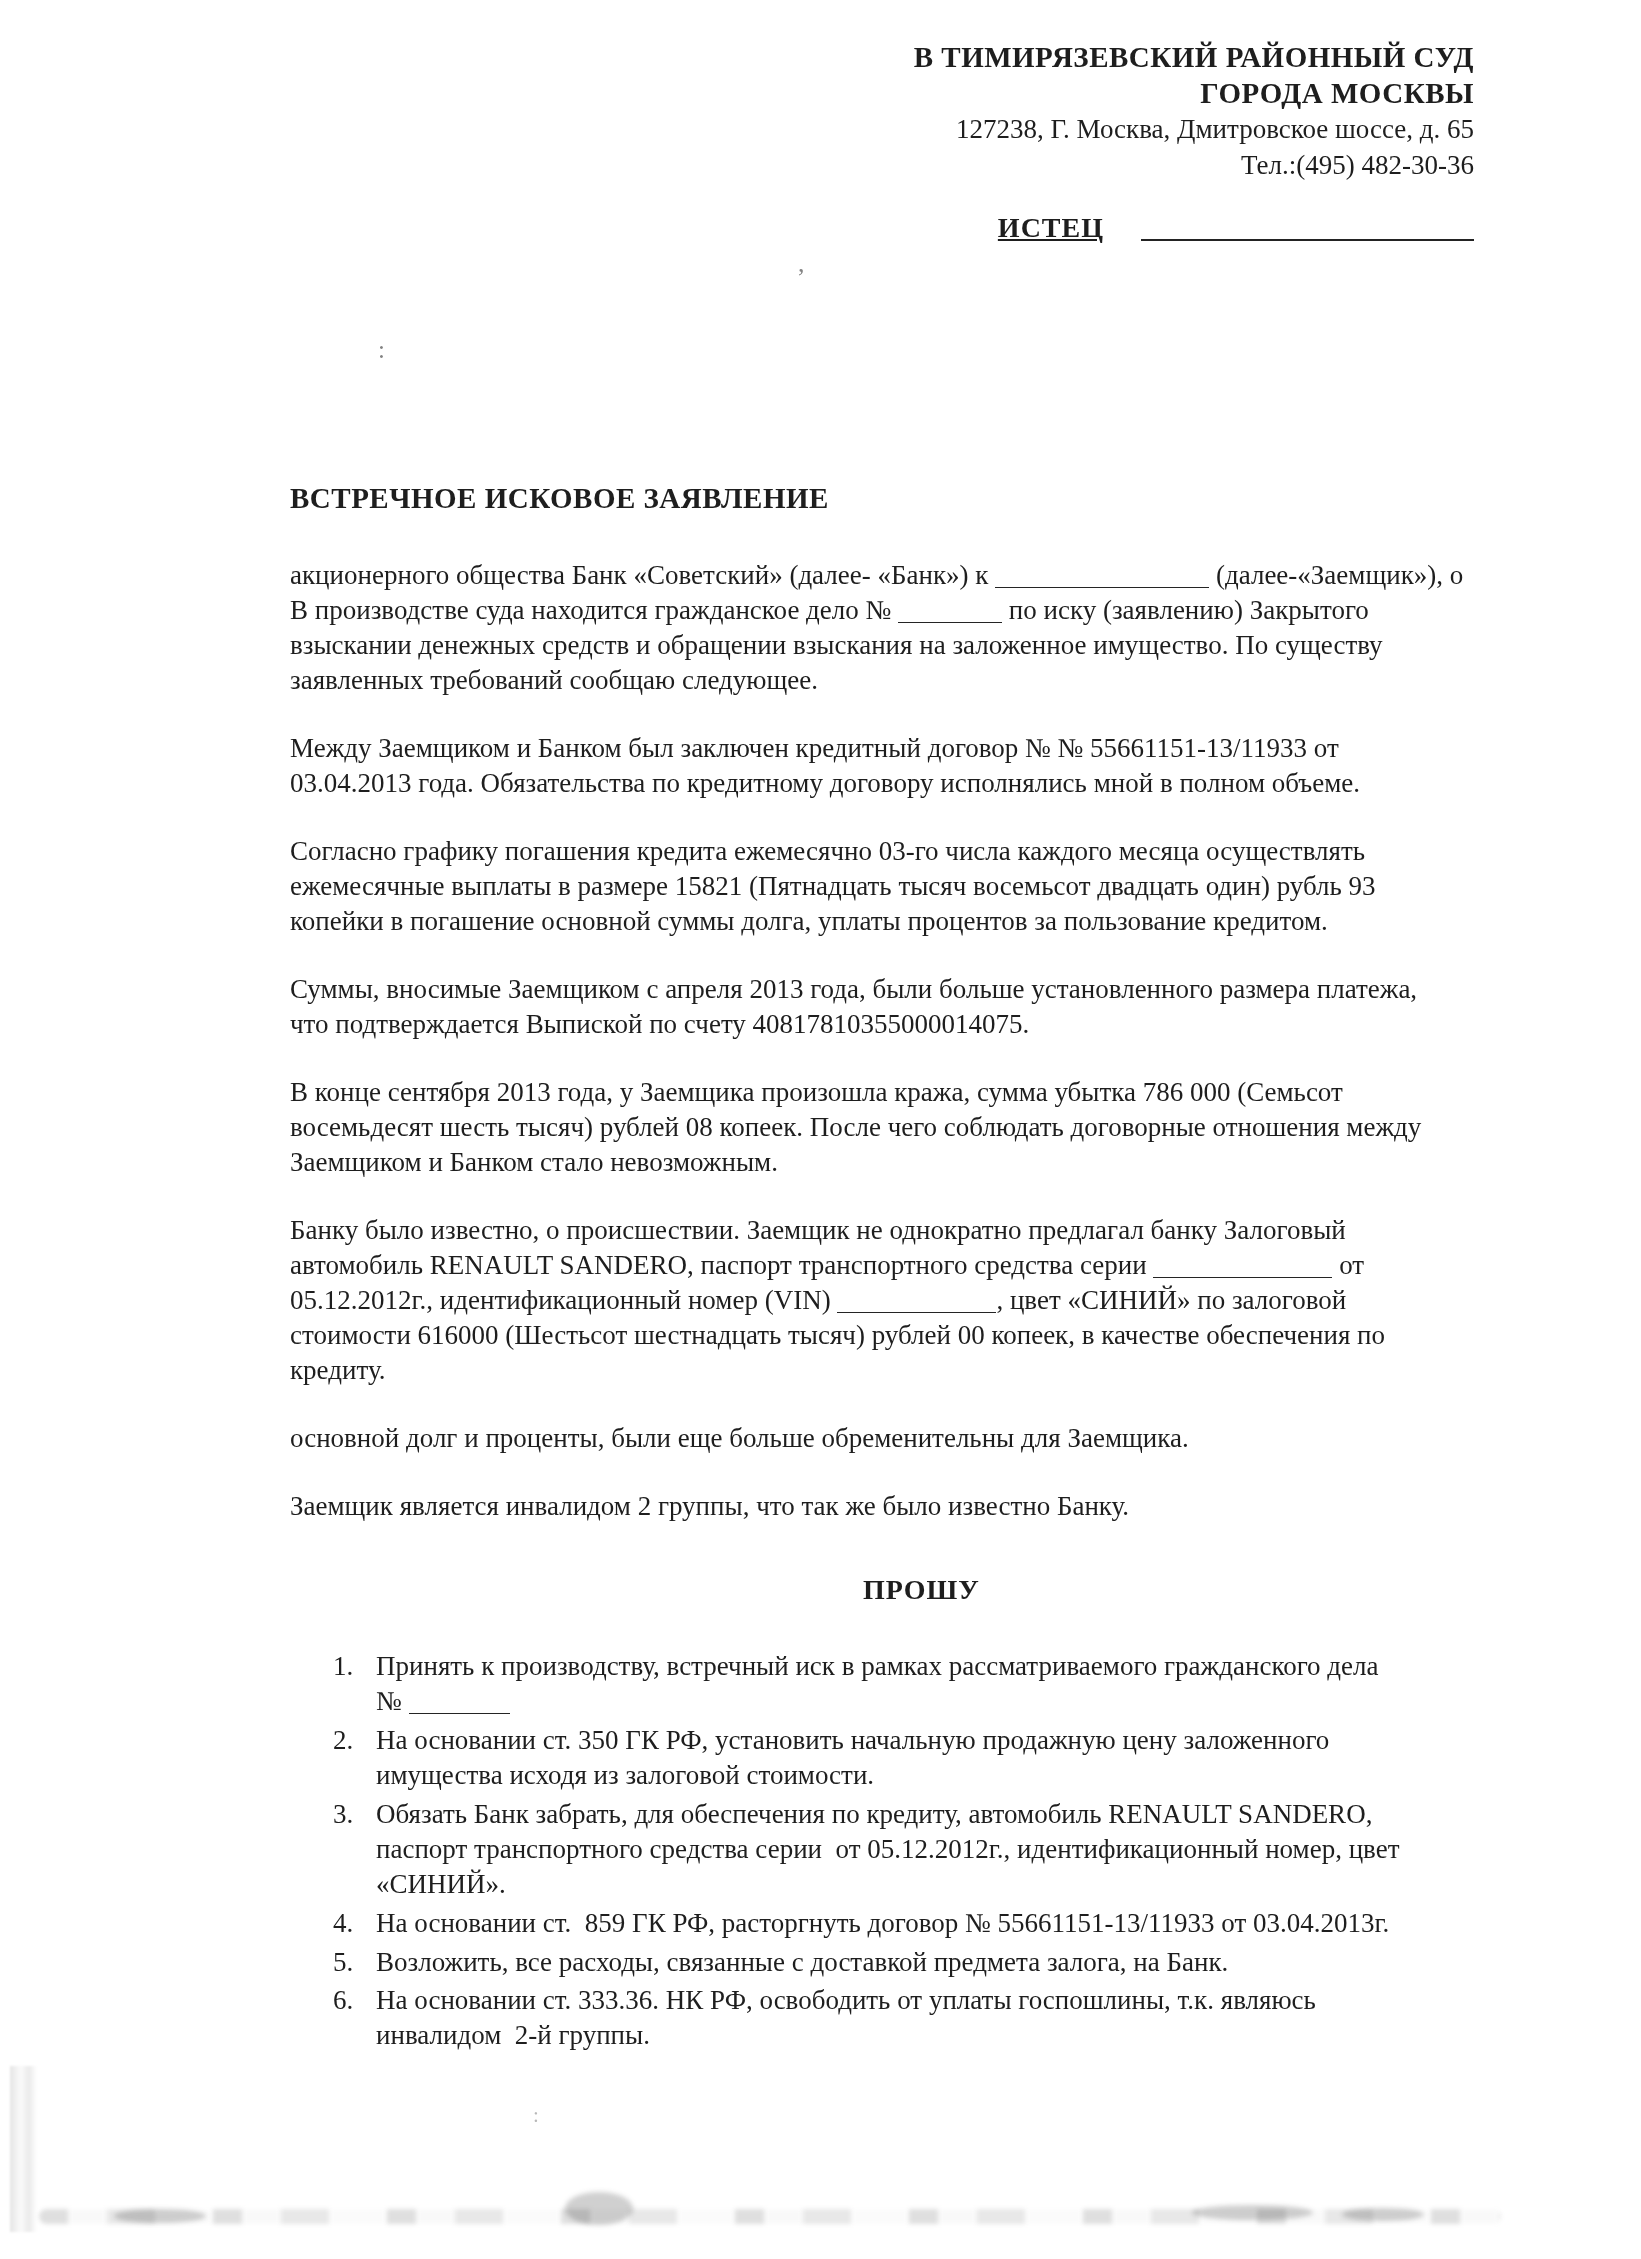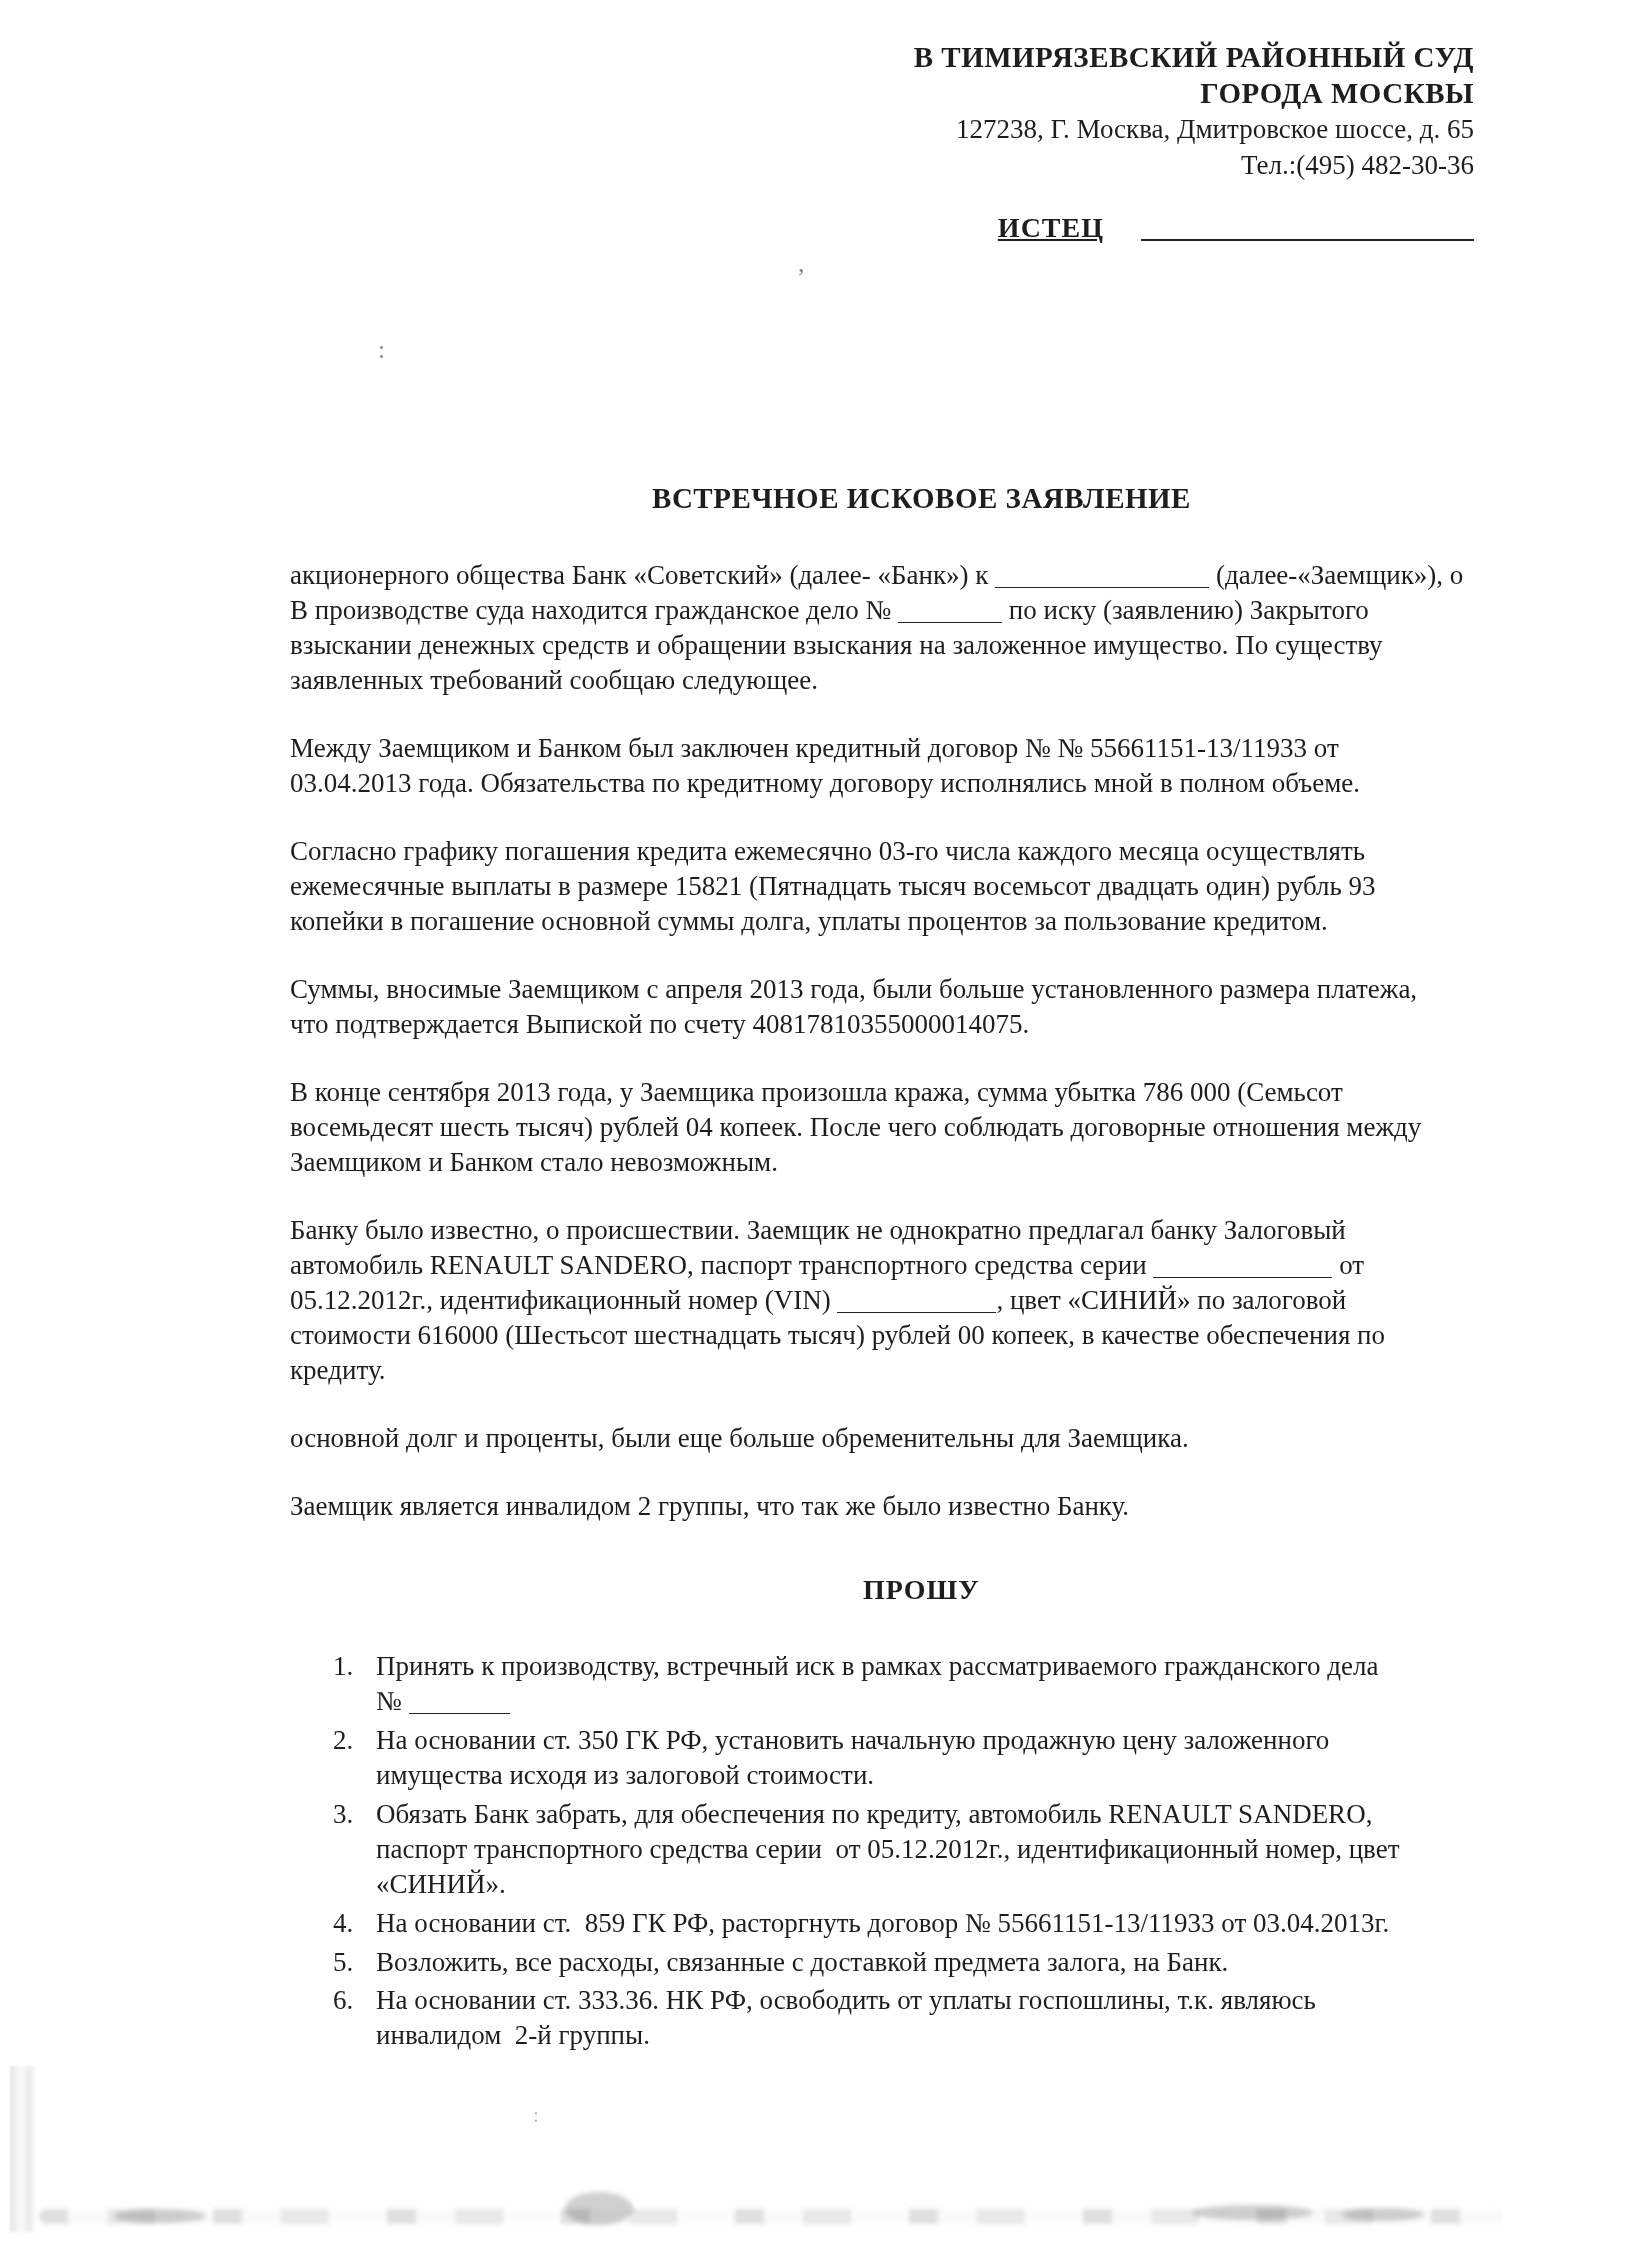--- a/index.html
+++ b/index.html
@@ -22,21 +22,21 @@
     border-bottom:2.9px solid #232323; height:23px; vertical-align:-3.9px;
   }
   
   .defendant-block{
     position:absolute; top:315px; right:95px; text-align:right;
     line-height:36px; font-size:27px; font-weight:bold;
   }
   
   .docbody{position:absolute; left:290px; top:481px; width:1263px; font-size:27px;}
   .docbody h1{
-    margin:0 0 42px 0; font-size:29px; line-height:35px; text-align:center;
+    margin:0 0 42px 0; font-size:29px; line-height:35px; 
     font-weight:bold; letter-spacing:0.5px;
   }
   .para{margin:0 0 33px 0;}
   .line{line-height:35px; height:35px; white-space:pre;}
   .blank{
     display:inline-block; border-bottom:1.9px solid #242424;
     height:21px; vertical-align:-3.9px;
   }
   .docbody h2{
     margin:48px 0 42px 0; font-size:28px; line-height:35px; text-align:center;
@@ -103,21 +103,21 @@
           <div class="line">Согласно графику погашения кредита ежемесячно 03-го числа каждого месяца осуществлять</div>
           <div class="line">ежемесячные выплаты в размере 15821 (Пятнадцать тысяч восемьсот двадцать один) рубль 93</div>
           <div class="line">копейки в погашение основной суммы долга, уплаты процентов за пользование кредитом.</div>
         </div>
         <div class="para">
           <div class="line">Суммы, вносимые Заемщиком с апреля 2013 года, были больше установленного размера платежа,</div>
           <div class="line">что подтверждается Выпиской по счету 40817810355000014075.</div>
         </div>
         <div class="para">
           <div class="line">В конце сентября 2013 года, у Заемщика произошла кража, сумма убытка 786 000 (Семьсот</div>
-          <div class="line">восемьдесят шесть тысяч) рублей 04 копеек. После чего соблюдать договорные отношения между</div>
+          <div class="line">восемьдесят шесть тысяч) рублей 08 копеек. После чего соблюдать договорные отношения между</div>
           <div class="line">Заемщиком и Банком стало невозможным.</div>
         </div>
         <div class="para">
           <div class="line">Банку было известно, о происшествии. Заемщик не однократно предлагал банку Залоговый</div>
           <div class="line">автомобиль RENAULT SANDERO, паспорт транспортного средства серии <span class="blank" style="width: 179px;"></span> от</div>
           <div class="line">05.12.2012г., идентификационный номер (VIN) <span class="blank" style="width: 159px;"></span>, цвет «СИНИЙ» по залоговой</div>
           <div class="line">стоимости 616000 (Шестьсот шестнадцать тысяч) рублей 00 копеек, в качестве обеспечения по</div>
           <div class="line">кредиту.</div>
         </div>
         <div class="para">

